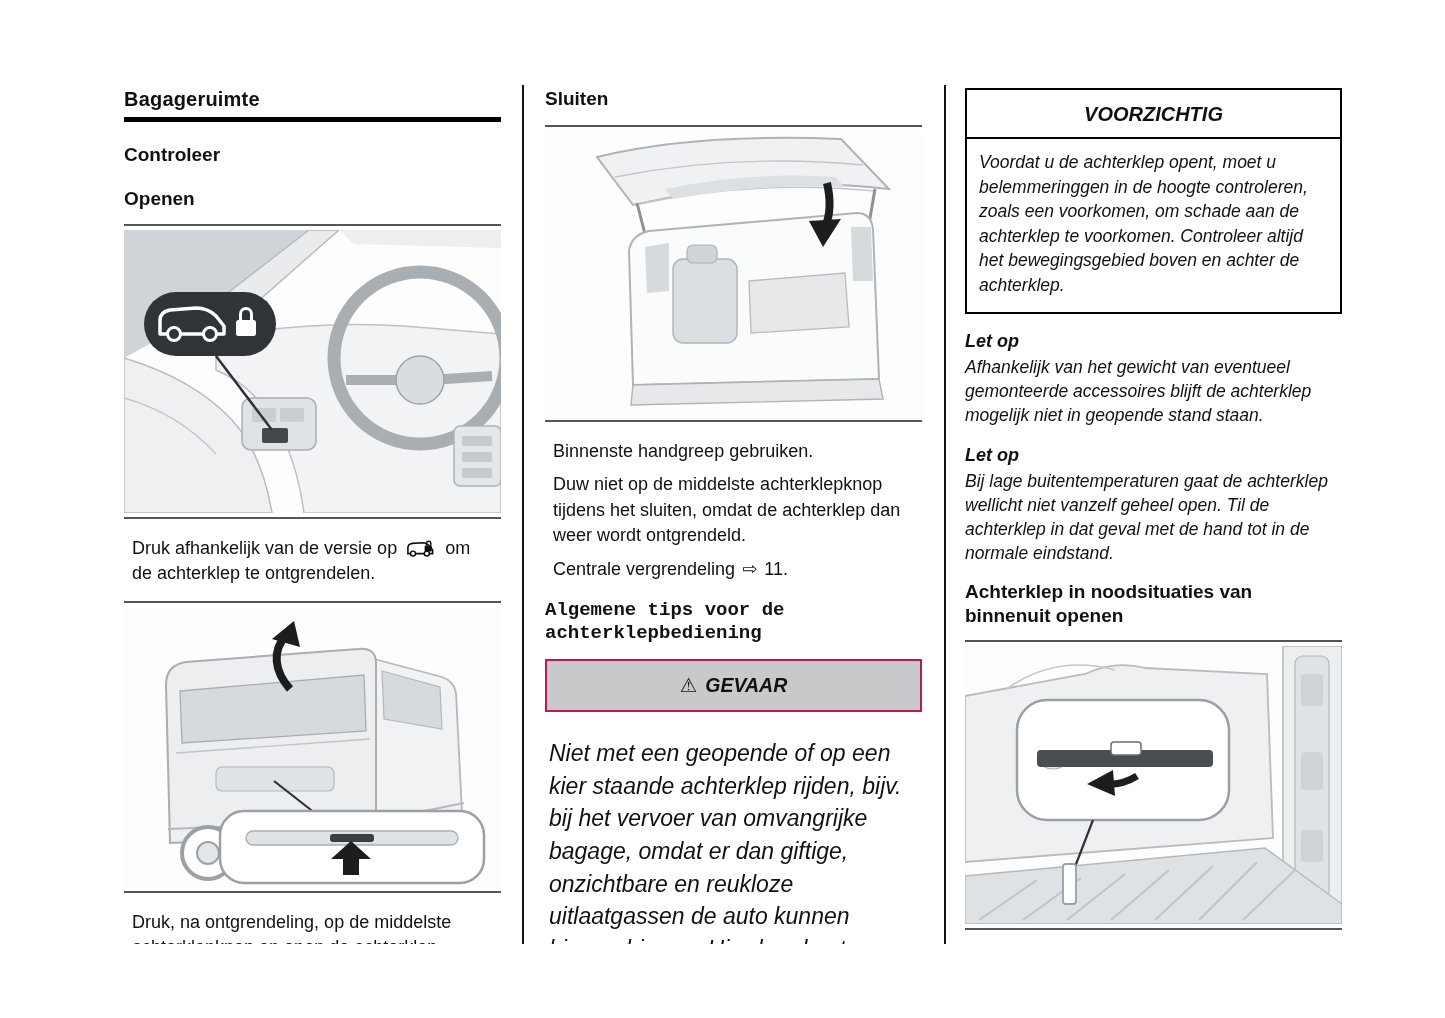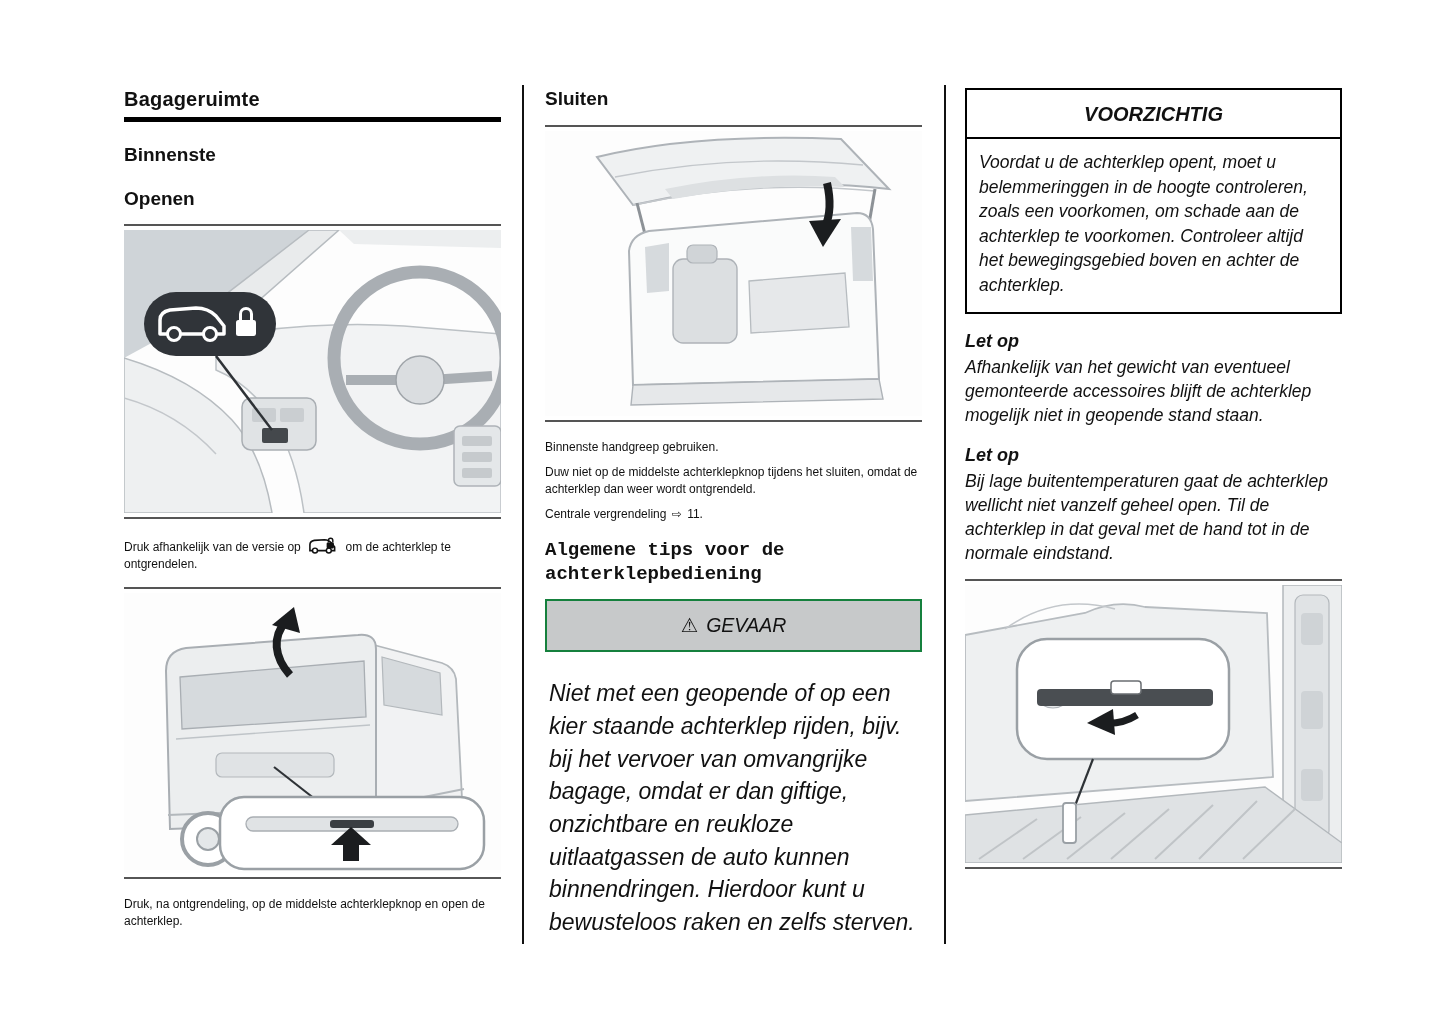--- a/index.html
+++ b/index.html
@@ -23,41 +23,41 @@
     border-left: 2px solid #111;
   }
   .divider-1 { left: 522px; }
   .divider-2 { left: 944px; }
 
   .section-title { font-size: 20px; font-weight: bold; letter-spacing: .2px; }
   .thick-rule { border-bottom: 5px solid #000; margin-top: 6px; }
   .sub-heading { font-size: 19px; font-weight: bold; margin-top: 22px; line-height: 1.15; }
   .col-heading { font-size: 19px; font-weight: bold; line-height: 1.15; }
 
-  .body { font-size: 12px; line-height: 1.42; margin: 17px 0 0; }
+  .body { font-size: 18px; line-height: 1.42; margin: 17px 8px 0; }
   .body.tight { margin-top: 8px; }
 
   .figure {
     margin: 14px 0 0;
     border-top: 2px solid #555;
     border-bottom: 2px solid #555;
     padding: 4px 0;
   }
   .figure svg { display: block; width: 100%; height: auto; }
 
   .inline-icon svg { vertical-align: -4px; margin: 0 3px; }
 
   .tips-heading { font-size: 19px; font-weight: bold; line-height: 1.25; margin-top: 16px; font-family: Liberation Mono, monospace; }
 
   .danger-box { margin-top: 13px; }
   .danger-header {
     background: #c7c9ca;
-    border: 2px solid #15803d;
+    border: 2px solid #be185d;
     text-align: center;
-    font-weight: normal;
+    font-weight: bold;
     font-style: italic;
     font-size: 19.5px;
     padding: 13px 0;
   }
   .danger-header .tri { font-style: normal; margin-right: 8px; }
   .danger-body {
     font-style: italic;
     font-size: 23px;
     line-height: 1.42;
     padding: 25px 4px 18px;
@@ -96,21 +96,21 @@
 
 <div class="page">
 
   <div class="divider divider-1"></div>
   <div class="divider divider-2"></div>
 
   <div class="col col-left">
     <div class="section-title">Bagageruimte</div>
     <div class="thick-rule"></div>
 
-    <div class="sub-heading">Binnenste</div>
+    <div class="sub-heading">Controleer</div>
     <div class="sub-heading">Openen</div>
 
     <figure class="figure">
       <svg viewBox="0 0 377 283" xmlns="http://www.w3.org/2000/svg">
         <rect width="377" height="283" fill="#fdfdfd"></rect>
         <polygon points="0,0 185,0 66,92 0,128" fill="#cfd4d8"></polygon>
         <polygon points="185,0 215,0 92,108 66,92" fill="#e9ebec" stroke="#b7bcc0" stroke-width="1.5"></polygon>
         <polygon points="215,0 377,0 377,18 230,14" fill="#eceeef"></polygon>
         <path d="M92,108 C150,96 220,92 280,96 L377,104 L377,283 L180,283 C170,210 140,160 92,140 Z" fill="#f2f3f4" stroke="#bcc1c5" stroke-width="1.5"></path>
         <circle cx="296" cy="128" r="86" fill="none" stroke="#a9aeb3" stroke-width="13"></circle>
@@ -231,20 +231,21 @@
       <div class="caution-header">VOORZICHTIG</div>
       <div class="caution-body">Voordat u de achterklep opent, moet u belemmeringgen in de hoogte controleren, zoals een voorkomen, om schade aan de achterklep te voorkomen. Controleer altijd het bewegingsgebied boven en achter de achterklep.</div>
     </div>
 
     <div class="note-label">Let op</div>
     <div class="note-body">Afhankelijk van het gewicht van eventueel gemonteerde accessoires blijft de achterklep mogelijk niet in geopende stand staan.</div>
 
     <div class="note-label">Let op</div>
     <div class="note-body">Bij lage buitentemperaturen gaat de achterklep wellicht niet vanzelf geheel open. Til de achterklep in dat geval met de hand tot in de normale eindstand.</div>
 
+    <div class="emergency-heading">Achterklep in noodsituaties van binnenuit openen</div>
 
     <figure class="figure" style="margin-top:13px;">
       <svg viewBox="0 0 377 278" xmlns="http://www.w3.org/2000/svg">
         <rect width="377" height="278" fill="#fdfdfd"></rect>
         <rect x="318" y="0" width="59" height="278" fill="#eceeef" stroke="#b3b8bc" stroke-width="1.5"></rect>
         <rect x="330" y="10" width="34" height="244" rx="8" fill="#e0e3e5" stroke="#b3b8bc" stroke-width="1.2"></rect>
         <rect x="336" y="28" width="22" height="32" rx="4" fill="#cfd3d6"></rect>
         <rect x="336" y="106" width="22" height="38" rx="4" fill="#cfd3d6"></rect>
         <rect x="336" y="184" width="22" height="32" rx="4" fill="#cfd3d6"></rect>
         <path d="M0,50 L120,28 Q150,14 180,22 L302,28 L308,192 L0,216 Z" fill="#eef0f1" stroke="#b7bcc0" stroke-width="1.8"></path>

